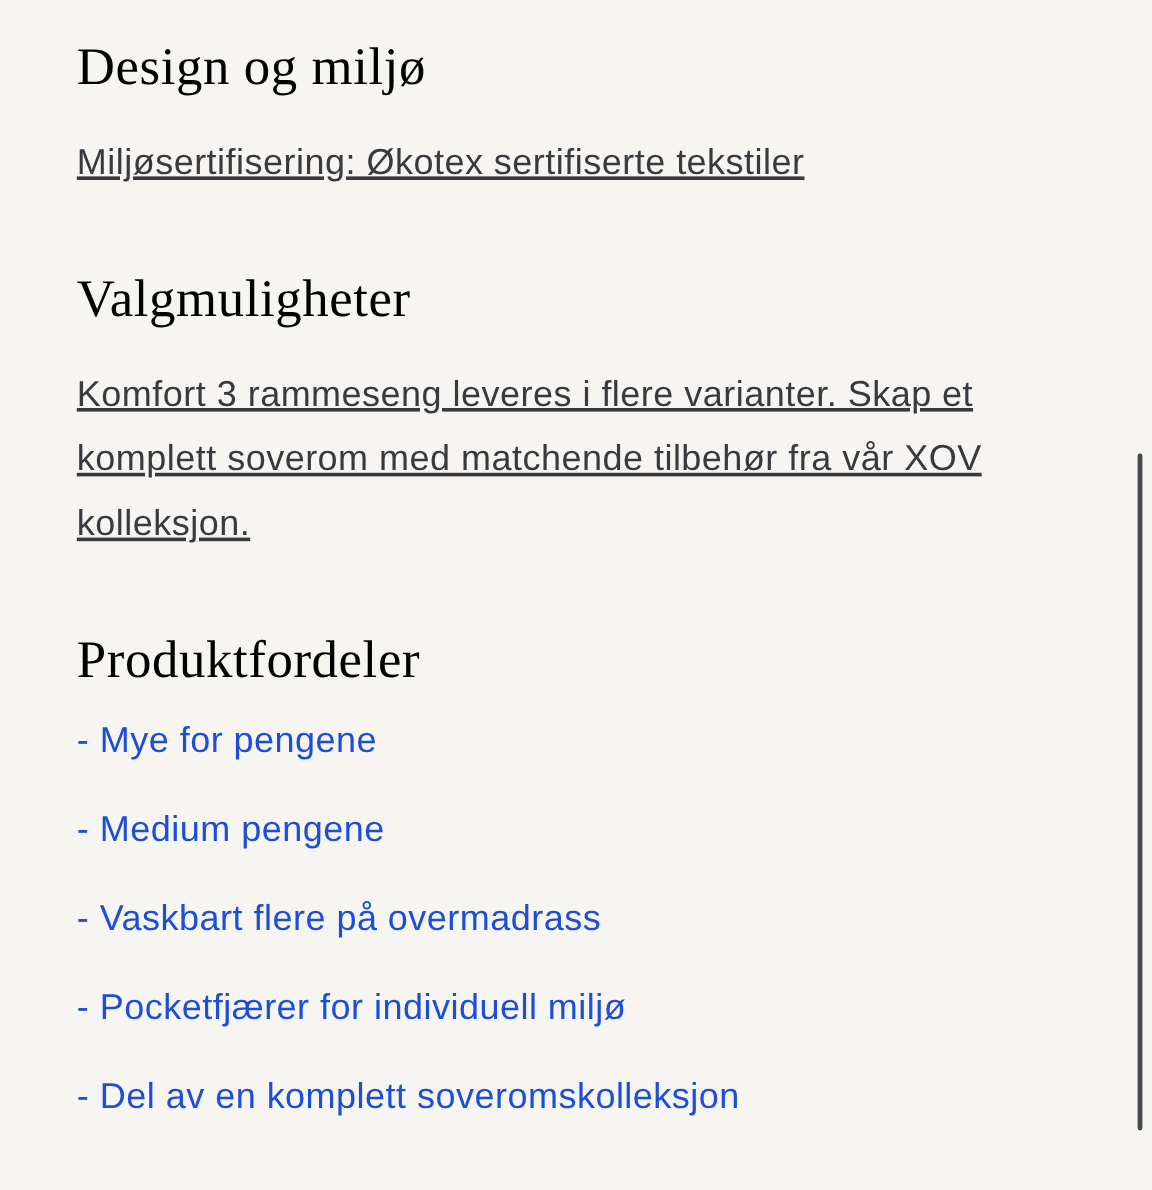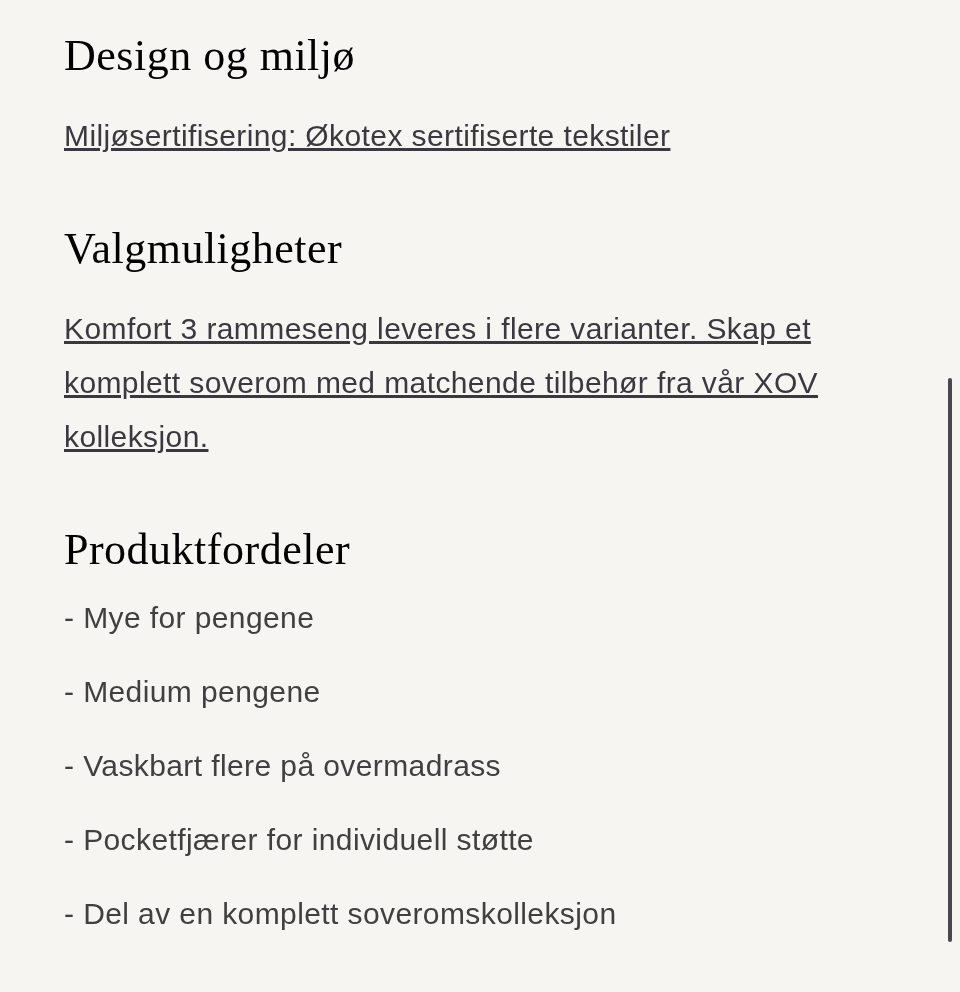--- a/index.html
+++ b/index.html
@@ -42,21 +42,21 @@
   }
   .benefit-list {
     list-style: none;
     margin: 6px 0 0 0;
     padding: 0;
   }
   .benefit-item {
     font-size: 30px;
     line-height: 32px;
     letter-spacing: 0.4px;
-    color: #404040;
+    color: #1d4ed8;
     margin-bottom: 42px;
   }
   .scrollbar-track {
     position: absolute;
     top: 0;
     right: 0;
     width: 18px;
     height: 992px;
   }
   .scrollbar-thumb {
@@ -82,21 +82,21 @@
     <h2 class="section-heading">Valgmuligheter</h2>
     <p class="section-paragraph">Komfort 3 rammeseng leveres i flere varianter. Skap et komplett soverom med matchende tilbehør fra vår XOV kolleksjon.</p>
   </section>
 
   <section class="section">
     <h2 class="section-heading">Produktfordeler</h2>
     <ul class="benefit-list">
       <li class="benefit-item">- Mye for pengene</li>
       <li class="benefit-item">- Medium pengene</li>
       <li class="benefit-item">- Vaskbart flere på overmadrass</li>
-      <li class="benefit-item">- Pocketfjærer for individuell støtte</li>
+      <li class="benefit-item">- Pocketfjærer for individuell miljø</li>
       <li class="benefit-item">- Del av en komplett soveromskolleksjon</li>
     </ul>
   </section>
 
 </main>
 
 <div class="scrollbar-track">
   <div class="scrollbar-thumb" id="scrollbar-thumb" style="background: rgb(73, 72, 77);"></div>
 </div>
 

